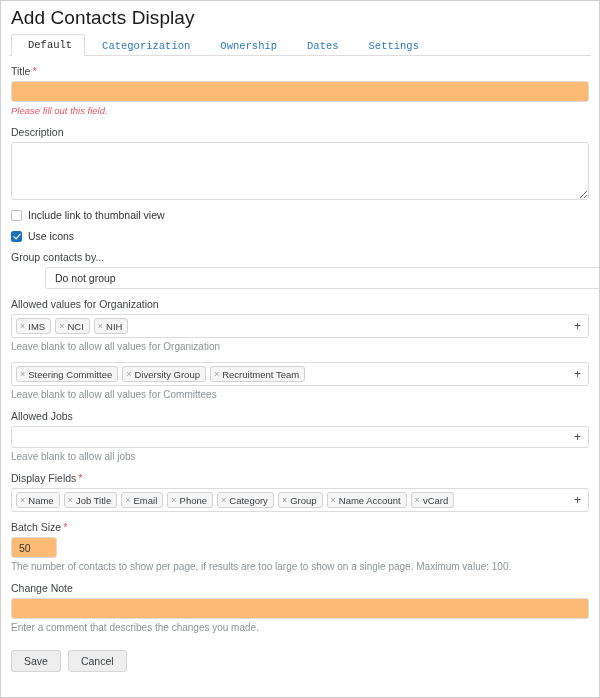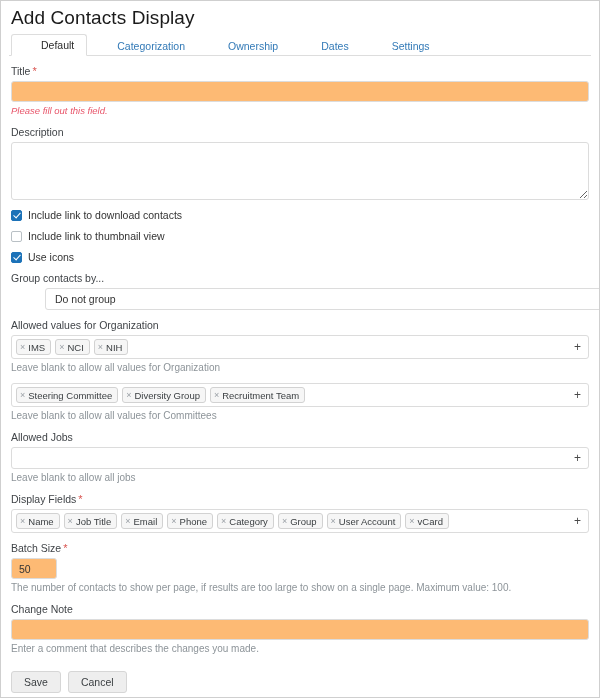--- a/index.html
+++ b/index.html
@@ -40,29 +40,30 @@
   .tabs {
     display: flex;
     align-items: flex-end;
     border-bottom: 1px solid #dddddd;
     margin-top: 4px;
     padding-left: 2px;
     height: 21px;
   }
   .tab {
     font-size: 10.5px;
-    padding: 4px 12px 4px 29px;
+    padding: 4px 12px 4px 16px;
     line-height: 12px;
     color: #337ab7;
     cursor: pointer;
     border: 1px solid transparent;
     border-bottom: none;
     margin-bottom: -1px;
     background: transparent;
     white-space: nowrap;
+    font-family: Liberation Mono, monospace;
   }
   .tab.active {
     color: #2b2b2b;
     background: #ffffff;
     border: 1px solid #dddddd;
     border-bottom: 1px solid #ffffff;
     border-radius: 3px 3px 0 0;
   }
 
   
@@ -291,24 +292,20 @@
     </div>
     <input class="text-input" type="text" value="" style="">
     <div class="error-text">Please fill out this field.</div>
   </div>
 
   <div class="field">
     <div class="label">Description</div>
     <textarea class="text-area" style=""></textarea>
   </div>
 
-  <div class="check-row">
-    <span class="cbox checked"></span>
-    <span class="check-label">Include link to download contacts</span>
-  </div>
 
   <div class="check-row">
     <span class="cbox"></span>
     <span class="check-label">Include link to thumbnail view</span>
   </div>
 
   <div class="check-row">
     <span class="cbox checked"></span>
     <span class="check-label">Use icons</span>
   </div>
@@ -396,21 +393,21 @@
       <span class="chip">
         <span class="chip-x">×</span>
         <span>Category</span>
       </span>
       <span class="chip">
         <span class="chip-x">×</span>
         <span>Group</span>
       </span>
       <span class="chip">
         <span class="chip-x">×</span>
-        <span>User Account</span>
+        <span>Name Account</span>
       </span>
       <span class="chip">
         <span class="chip-x">×</span>
         <span>vCard</span>
       </span>
       <span class="plus">+</span>
     </div>
   </div>
 
   <div class="field">

